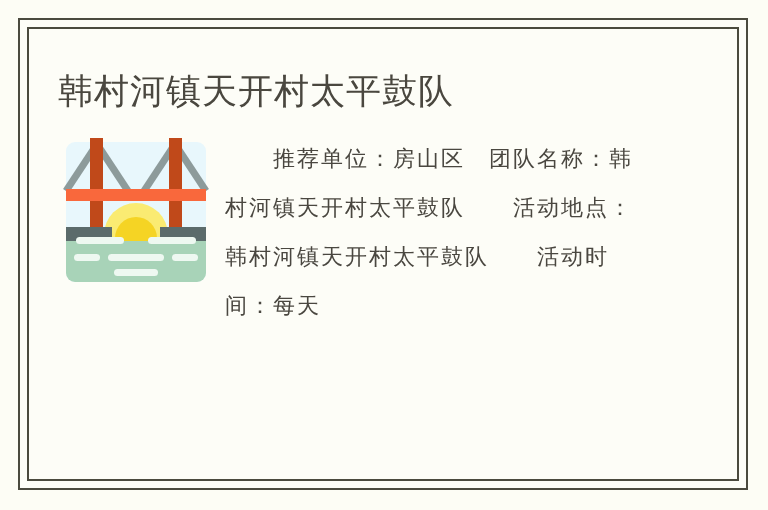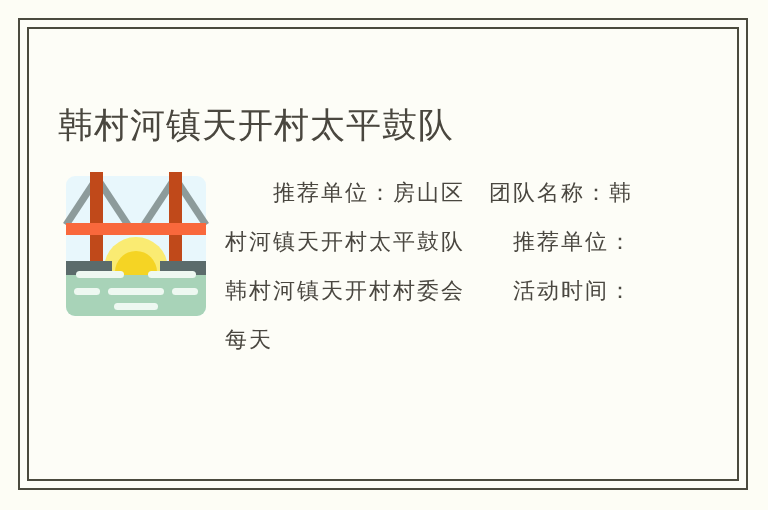--- a/index.html
+++ b/index.html
@@ -42,21 +42,21 @@
     height: 454px;
     border: 2px solid #4B4A3E;
     box-sizing: border-box;
     background: #FDFDF7;
   }
 
   
   .content {
     position: absolute;
     left: 27px;
-    top: 44px;
+    top: 10px;
     width: 568px;
     height: 454px;
     box-sizing: border-box;
   }
 
   .page-title {
     position: absolute;
     left: 31px;
     top: 36px;
     font-size: 35px;
@@ -151,17 +151,17 @@
             <rect x="14" y="99" width="48" height="7" rx="3.5"></rect>
             <rect x="86" y="99" width="48" height="7" rx="3.5"></rect>
             <rect x="12" y="116" width="26" height="7" rx="3.5"></rect>
             <rect x="46" y="116" width="56" height="7" rx="3.5"></rect>
             <rect x="110" y="116" width="26" height="7" rx="3.5"></rect>
             <rect x="52" y="131" width="44" height="7" rx="3.5"></rect>
           </g>
         </svg>
       </div>
 
-      <div class="desc">　　推荐单位：房山区　团队名称：韩村河镇天开村太平鼓队　　推荐单位：韩村河镇天开村村委会　　活动时间：每天</div>
+      <div class="desc">　　推荐单位：房山区　团队名称：韩村河镇天开村太平鼓队　　活动地点：韩村河镇天开村太平鼓队　　活动时间：每天</div>
 
     </div>
   </div>
 </div>
 
 </body></html>

